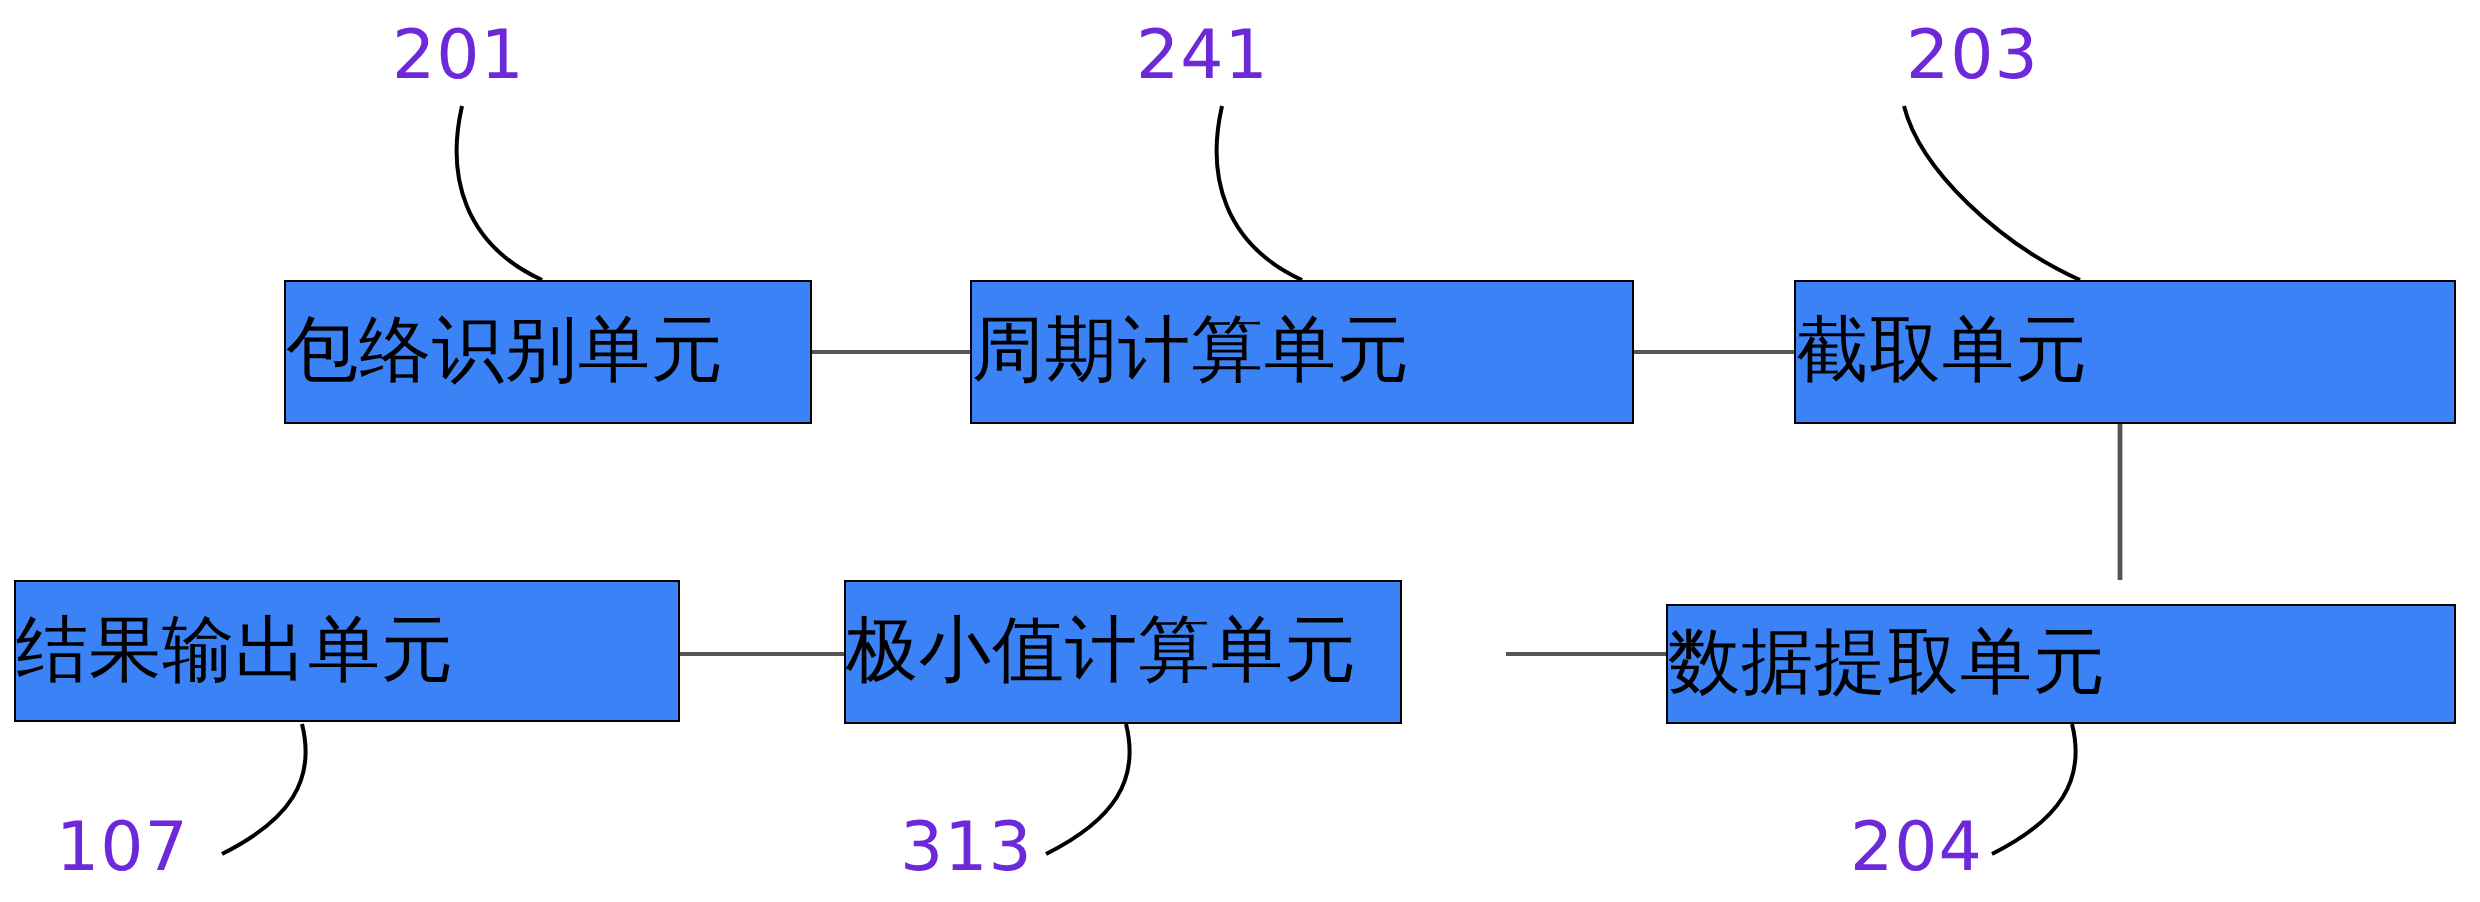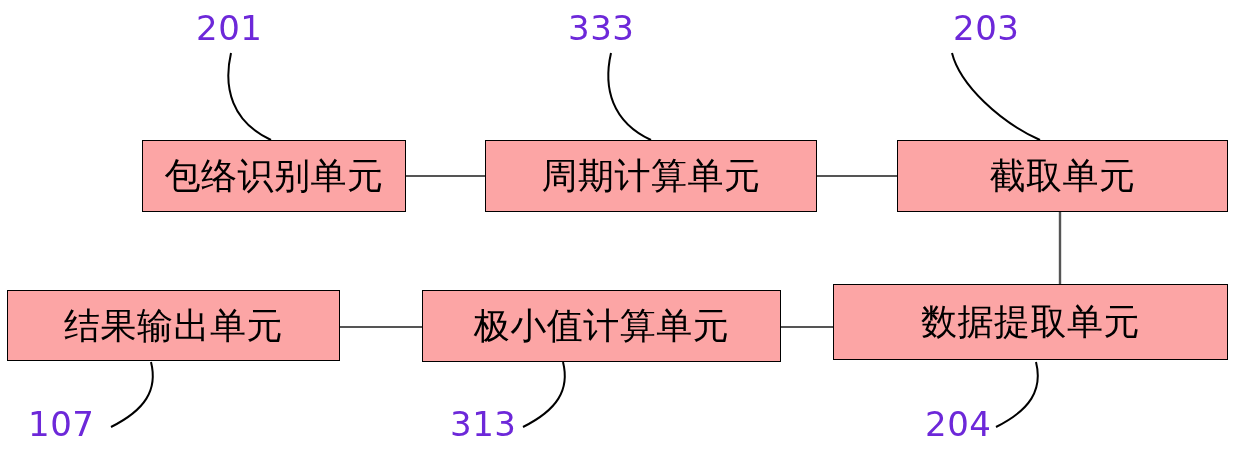--- a/index.html
+++ b/index.html
@@ -22,24 +22,23 @@
     position: absolute;
     left: 0;
     top: 0;
     width: 1240px;
     height: 451px;
   }
   .unit-box {
     position: absolute;
     box-sizing: border-box;
     border: 1.6px solid #000000;
-    background: #fca5a5;
+    background: #3b82f6;
     display: flex;
     align-items: center;
-    justify-content: center;
     z-index: 2;
   }
   .unit-label {
     font-family: "DejaVu Serif", "Liberation Serif", serif;
     font-size: 36px;
     line-height: 1;
     color: #000000;
     letter-spacing: 0.5px;
     white-space: nowrap;
   }
@@ -89,35 +88,35 @@
   </div>
 
   <div class="unit-box" style="left:897px; top:140px; width:331px; height:72px;">
     <span class="unit-label">截取单元</span>
   </div>
 
   <div class="unit-box" style="left:485px; top:140px; width:332px; height:72px;">
     <span class="unit-label">周期计算单元</span>
   </div>
 
-  <div class="unit-box" style="left:833px; top:284px; width:395px; height:76px;">
+  <div class="unit-box" style="left:833px; top:302px; width:395px; height:60px;">
     <span class="unit-label">数据提取单元</span>
   </div>
 
-  <div class="unit-box" style="left:422px; top:290px; width:359px; height:72px;">
+  <div class="unit-box" style="left:422px; top:290px; width:279px; height:72px;">
     <span class="unit-label">极小值计算单元</span>
   </div>
 
   <div class="unit-box" style="left:7px; top:290px; width:333px; height:71px;">
     <span class="unit-label">结果输出单元</span>
   </div>
 
   <div class="ref-number" style="left:196px; top:8px;">201</div>
 
-  <div class="ref-number" style="left:568px; top:8px;">333</div>
+  <div class="ref-number" style="left:568px; top:8px;">241</div>
 
   <div class="ref-number" style="left:915px; top:8px;margin-left:38px;">203</div>
 
   <div class="ref-number" style="left:925px; top:404px;">204</div>
 
   <div class="ref-number" style="left:450px; top:404px;">313</div>
 
   <div class="ref-number" style="left:28px; top:404px;">107</div>
 
 </div>

